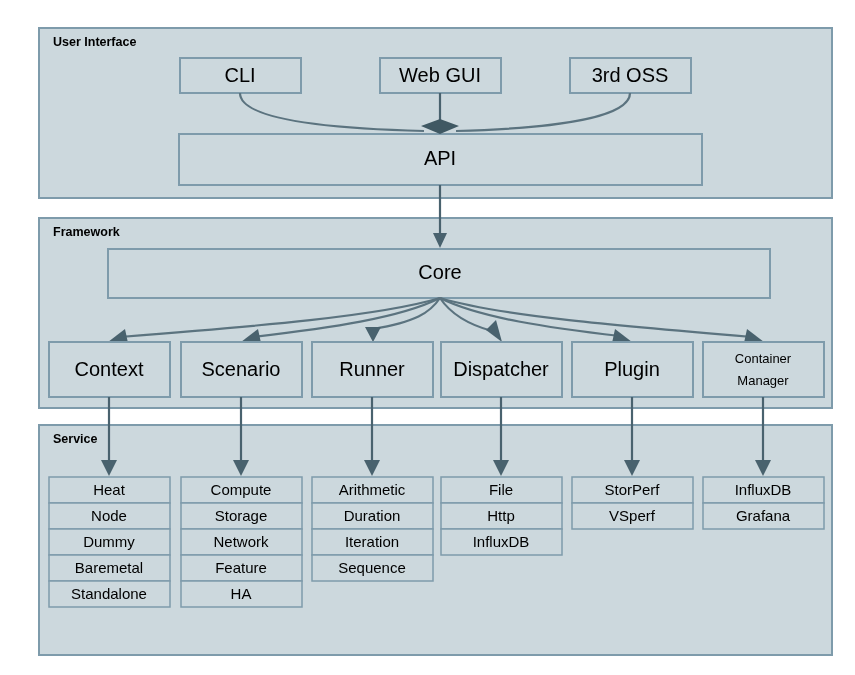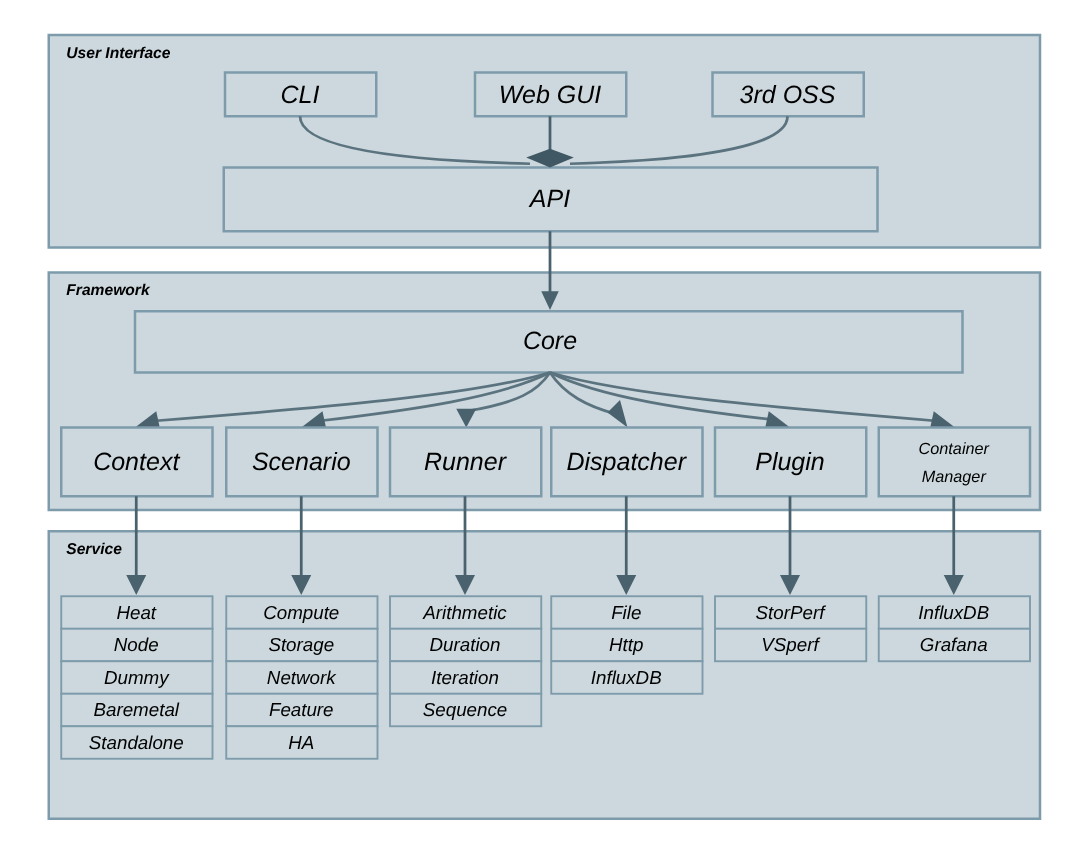--- a/index.html
+++ b/index.html
@@ -10,21 +10,20 @@
   body {
     width: 855px;
     height: 675px;
     font-family: "Liberation Sans", sans-serif;
     overflow: hidden;
   }
   #diagram-root {
     position: relative;
     width: 855px;
     height: 675px;
-    font-style: italic;
   }
   svg.diagram {
     display: block;
     width: 855px;
     height: 675px;
   }
   .panel-rect {
     fill: #ccd8dd;
     stroke: #7e9bab;
     stroke-width: 2;

